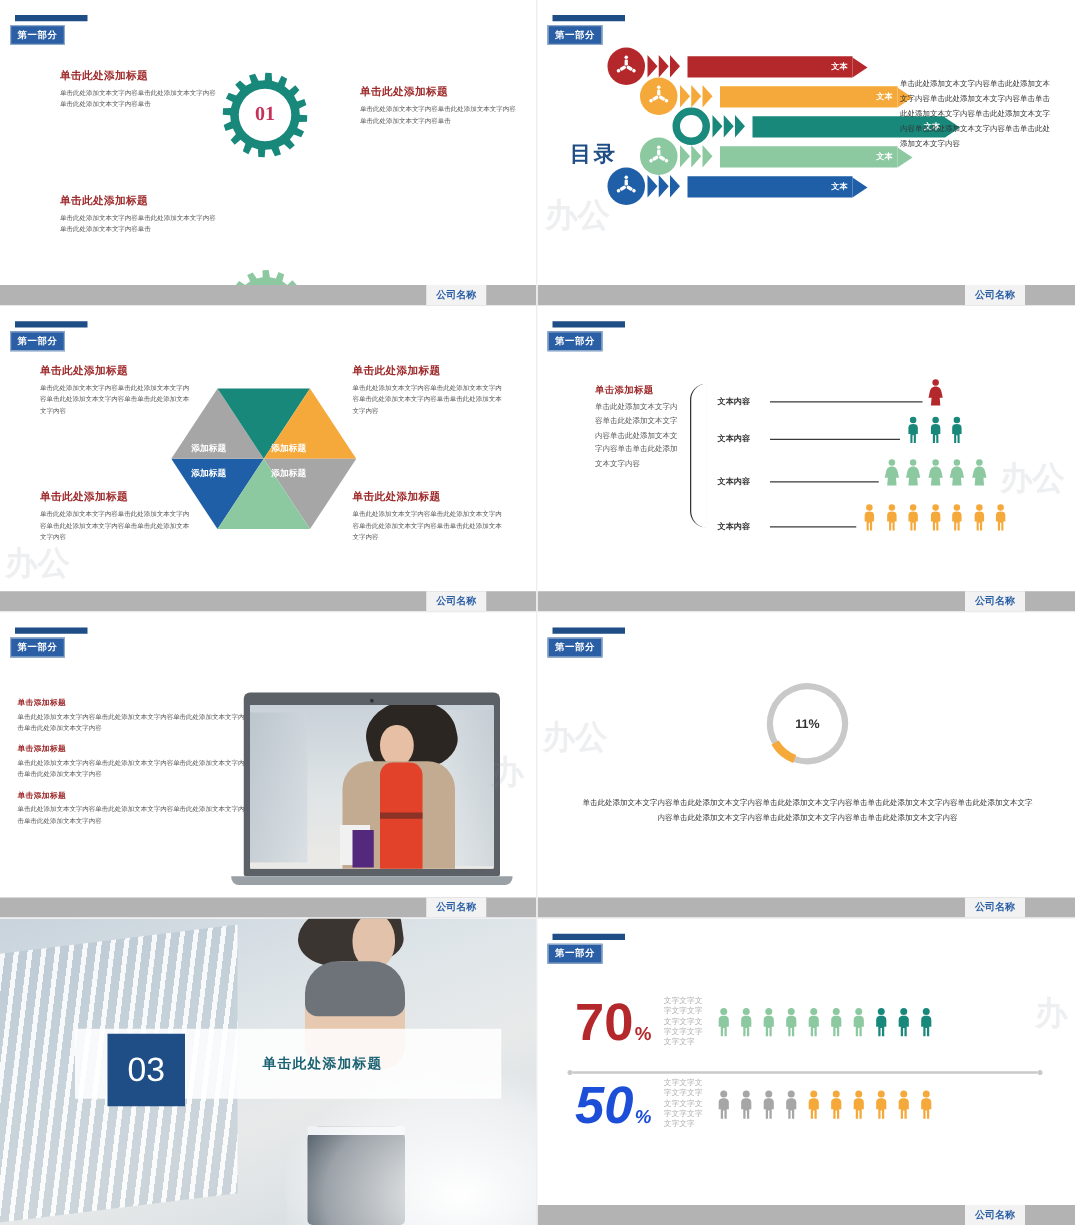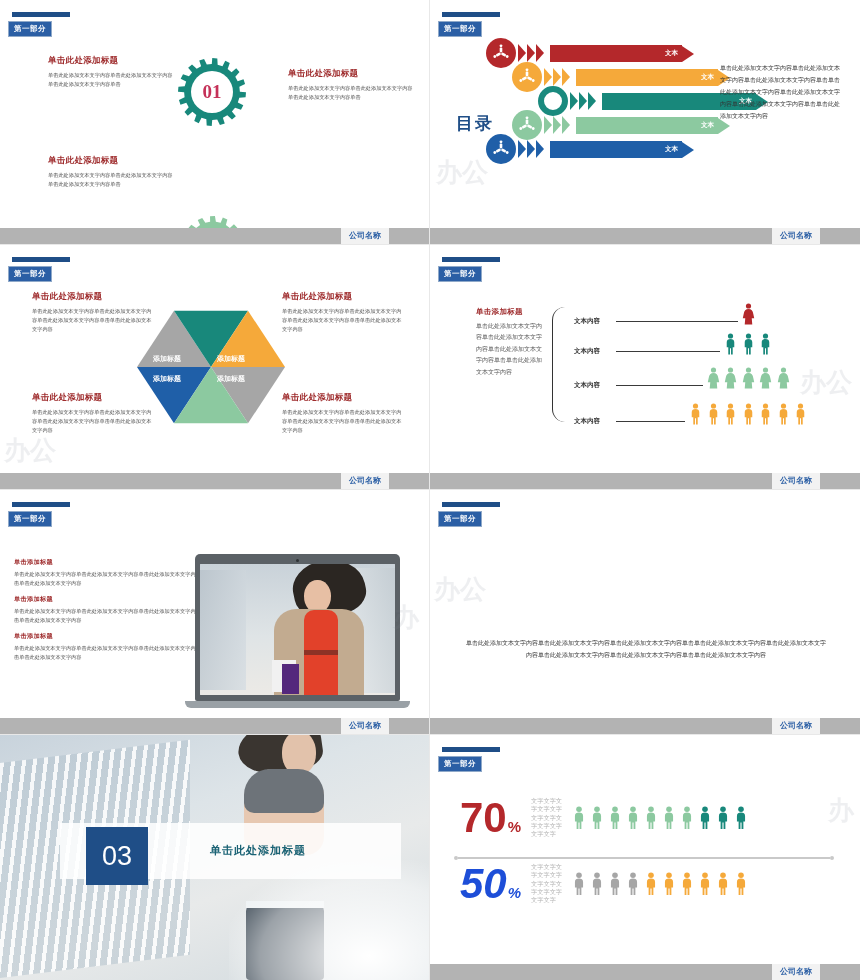--- a/index.html
+++ b/index.html
@@ -25,21 +25,21 @@
   
   .s1 .tl{position:absolute;width:125px;}
   .s1 .t1{left:48px;top:55px;}
   .s1 .t2{left:288px;top:68px;}
   .s1 .t3{left:48px;top:155px;}
   .gear{position:relative;border-radius:50%;display:flex;align-items:center;justify-content:center;}
   .gear .hole{position:absolute;border-radius:50%;background:#fff;display:flex;align-items:center;justify-content:center;}
   .gear .num{color:#c53158;font-weight:bold;font-family:"Liberation Serif",serif;}
   .g1{left:178px;top:58px;width:68px;height:68px;}
   .g1 .hole{inset:13px;}
-  .g1 .num{font-size:19px;}
+  .g1 .num{font-size:16px;}
   .g2{left:232px;top:104px;width:48px;height:48px;}
   .g2 .hole{inset:9px;}
   .g3{left:182px;top:148px;width:62px;height:62px;}
   .g3 .hole{inset:12px;}
   .g3 .num{font-size:17px;}
 
   
   .s2 .mulu{position:absolute;left:26px;top:112px;font-size:17px;font-weight:bold;color:#1f4e87;letter-spacing:2px;font-family:"Liberation Serif",serif;}
   .s2 .rowwrap{position:absolute;}
   .circ{width:30px;height:30px;border-radius:50%;position:absolute;left:0;top:0;display:flex;align-items:center;justify-content:center;}
@@ -512,20 +512,29 @@
     </div>
   </div>
 
   <div class="slide s6 col2">
     <div class="hdr">
       <div class="bar"></div>
       <div class="badge">第一部分</div>
     </div>
 
     <div class="donuts" id="s6donuts">
+        <div class="donut">
+          <svg viewBox="0 0 36 36" style="position:absolute;inset:0;width:100%;height:100%;transform:rotate(110deg);">
+            <circle cx="18" cy="18" r="15.9" fill="none" stroke="#c9c9c9" stroke-width="2.6"></circle>
+            <circle cx="18" cy="18" r="15.9" fill="none" stroke="#f5a93a" stroke-width="3.6" stroke-linecap="butt" stroke-dasharray="11 89"></circle>
+          </svg>
+          <div class="inner">
+            <span class="pct">11%</span>
+          </div>
+        </div>
       </div>
     <div class="cap">单击此处添加文本文字内容单击此处添加文本文字内容单击此处添加文本文字内容单击单击此处添加文本文字内容单击此处添加文本文字内容单击此处添加文本文字内容单击此处添加文本文字内容单击单击此处添加文本文字内容</div>
 
     <div class="wm" style="left:4px;top:82px;">办公</div>
     <div class="ftr">
       <div class="nm">公司名称</div>
     </div>
   </div>
 
   <div class="slide s7 row4">

